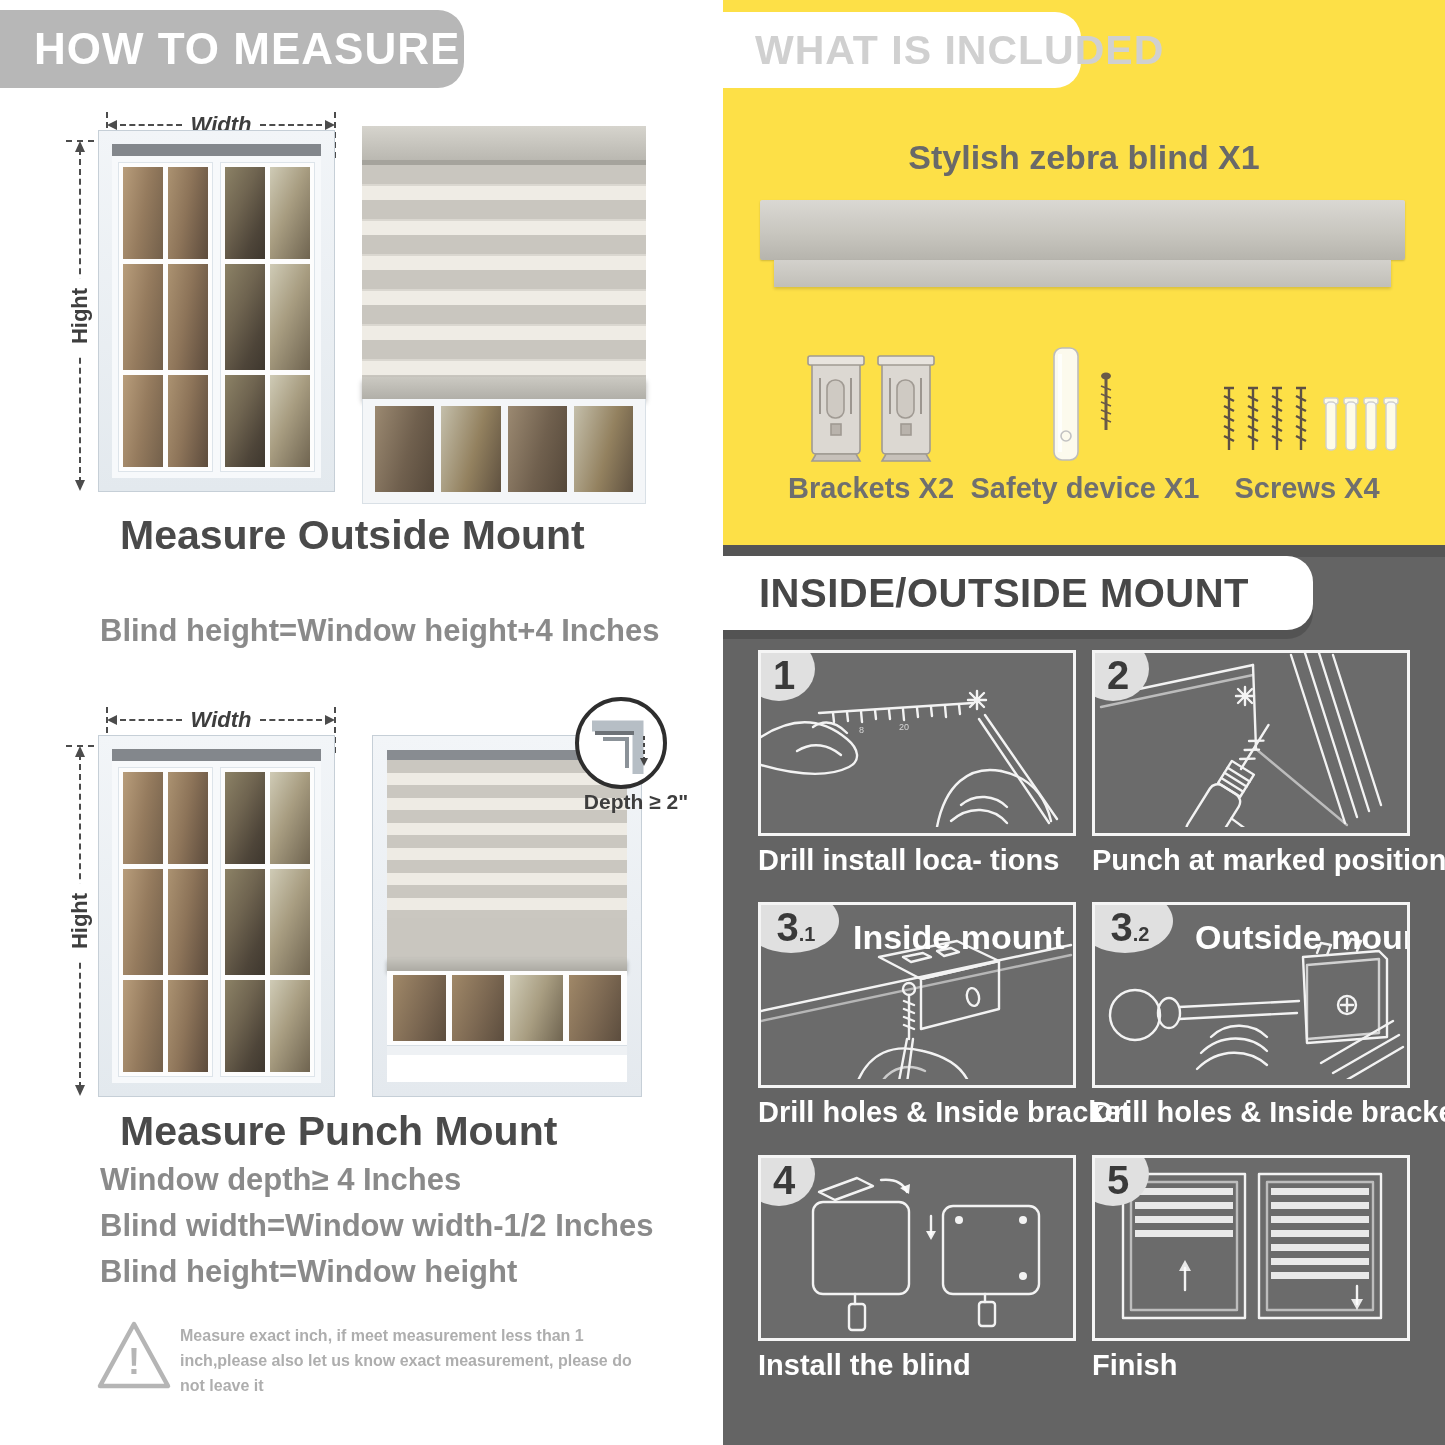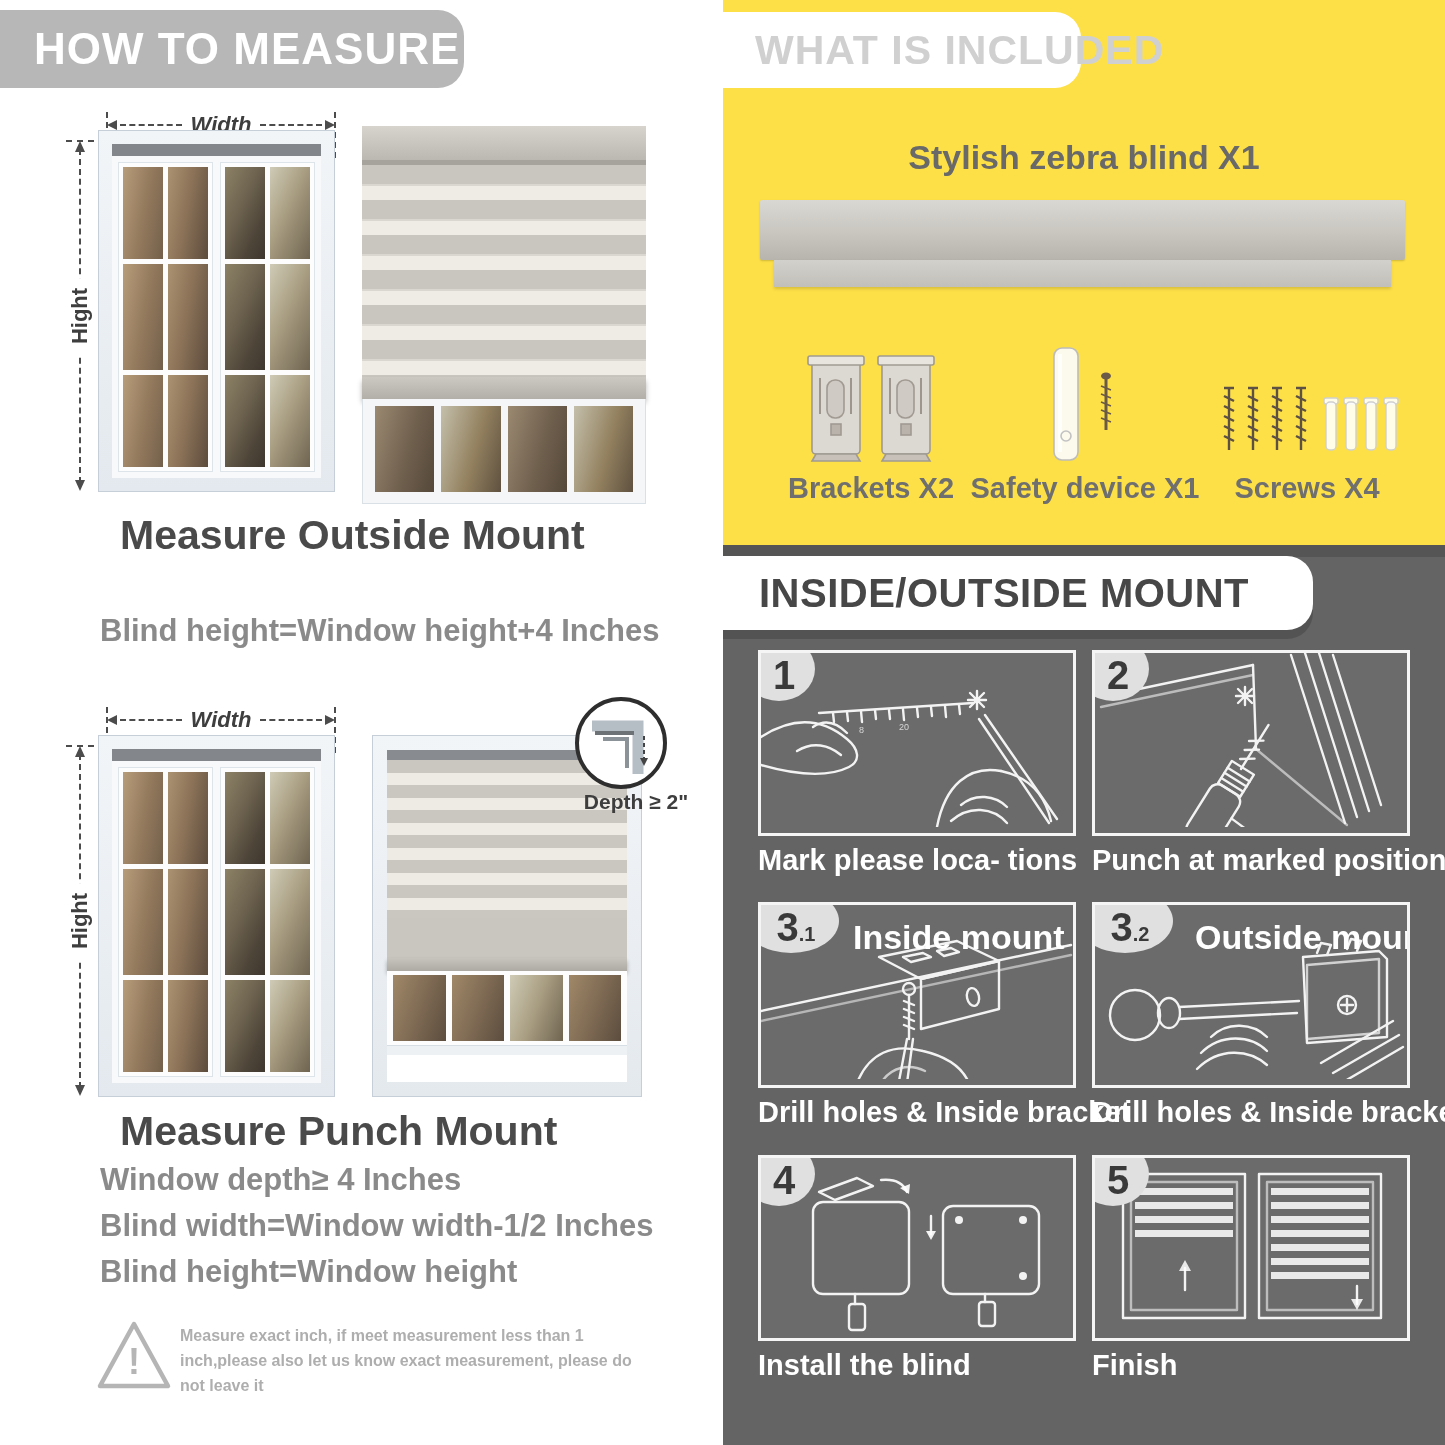--- a/index.html
+++ b/index.html
@@ -339,21 +339,21 @@
           <path d="M200,152 C214,140 234,142 246,154"></path>
           <path d="M190,168 C208,152 232,154 246,170"></path>
         </g>
         <text x="98" y="80" font-size="9" fill="#fff" opacity=".7" font-family="Liberation Sans, sans-serif">8</text>
         <text x="138" y="77" font-size="9" fill="#fff" opacity=".7" font-family="Liberation Sans, sans-serif">20</text>
       </svg>
       <div class="badge">
           <span class="b-main">1</span>
         </div>
     </div>
-    <div class="p-cap c1 capr1">Mark please loca- tions</div>
+    <div class="p-cap c1 capr1">Drill install loca- tions</div>
 
     <div class="panel c2 r1">
       <svg width="312" height="174" viewBox="0 0 312 174">
         <g stroke="#fff" stroke-width="2.4" fill="none" stroke-linecap="round" stroke-linejoin="round" opacity=".92">
           <path d="M6,44 L158,12"></path>
           <path d="M6,54 L158,22" opacity=".6"></path>
           <path d="M158,12 L161,96"></path>
           <path d="M161,96 L252,172" opacity=".6"></path>
           <path d="M196,2 L250,170 M210,0 L262,164 M224,0 L274,158 M238,2 L286,152"></path>
           <path d="M150,34 v18 M141,43 h18 M143,36 l14,14 M157,36 l-14,14"></path>

